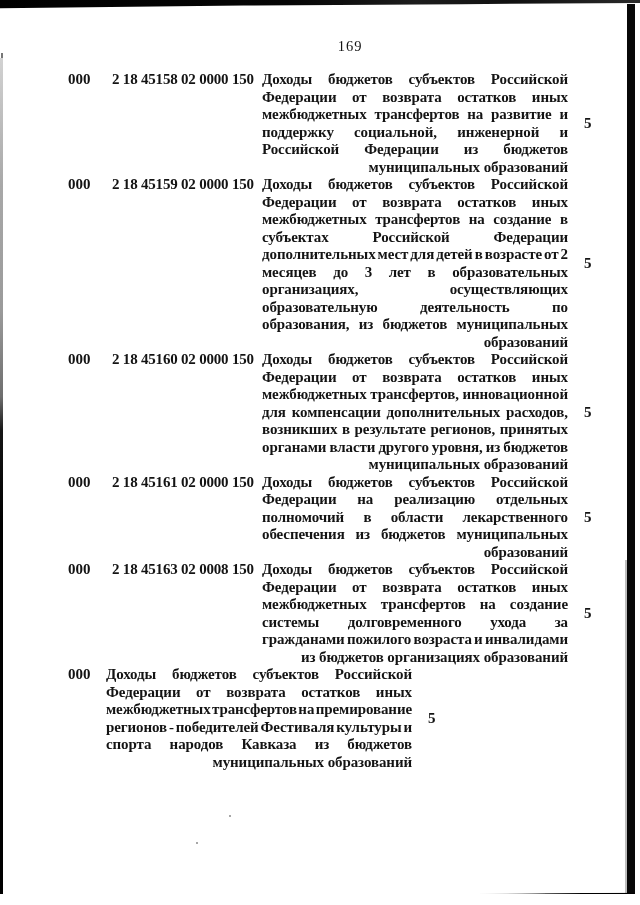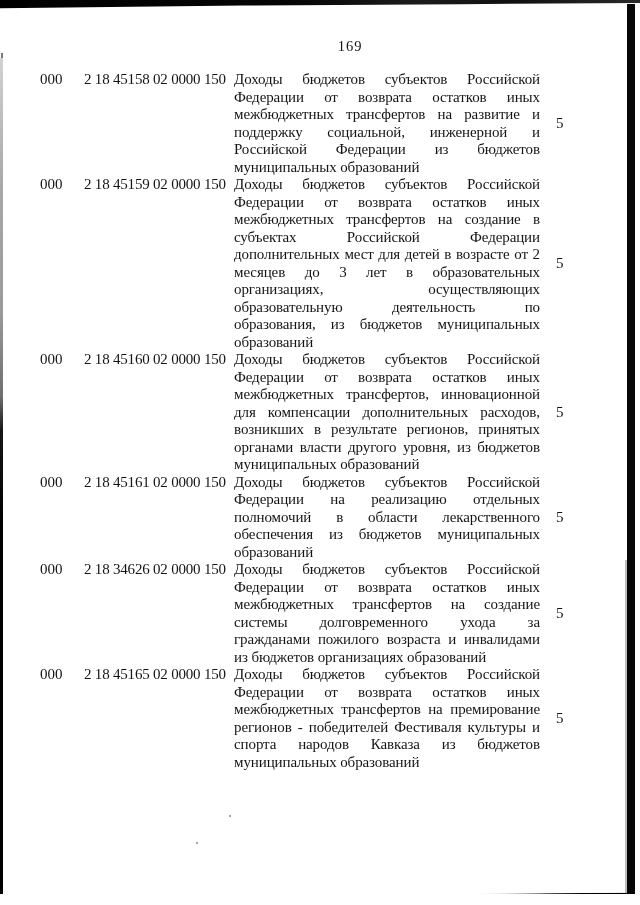--- a/index.html
+++ b/index.html
@@ -27,23 +27,24 @@
   }
   .rows {
     position: absolute;
     top: 71px;
     left: 0;
     width: 640px;
   }
   .row {
     display: flex;
     align-items: flex-start;
-    margin-left: 40px;
+    margin-left: 68px;
     font-size: 15px;
     line-height: 17.5px;
+    font-weight: bold;
   }
   .c-admin {
     width: 28px;
     white-space: nowrap;
     flex: none;
   }
   .c-code {
     width: 140px;
     margin-left: 16px;
     white-space: nowrap;
@@ -55,21 +56,21 @@
     margin-left: 10px;
     flex: none;
     letter-spacing: -0.1px;
   }
   .c-val {
     width: 24px;
     margin-left: 16px;
     flex: none;
     align-self: center;
   }
-  .tline { height: 17.5px; overflow: visible; }
+  .tline { height: 17.5px; overflow: visible; text-align: right; }
   .tline:not(.last) {
     display: flex;
     justify-content: space-between;
   }
   .tline span { white-space: pre; flex: none; }
 
   
   .art { position: absolute; pointer-events: none; }
   .art-top {
     top: 0; left: 0; width: 640px; height: 9px;
@@ -297,21 +298,21 @@
             <span>бюджетов</span>
             <span>муниципальных</span>
           </div>
           <div class="tline last">образований</div>
         </div>
     <div class="c-val">5</div>
   </div>
 
   <div class="row">
     <div class="c-admin">000</div>
-    <div class="c-code">2 18 34626 02 0000 150</div>
+    <div class="c-code">2 18 45163 02 0008 150</div>
     <div class="c-desc">
           <div class="tline">
             <span>Доходы</span>
             <span>бюджетов</span>
             <span>субъектов</span>
             <span>Российской</span>
           </div>
           <div class="tline">
             <span>Федерации</span>
             <span>от</span>
@@ -338,21 +339,20 @@
             <span>и</span>
             <span>инвалидами</span>
           </div>
           <div class="tline last">из бюджетов организациях образований</div>
         </div>
     <div class="c-val">5</div>
   </div>
 
   <div class="row">
     <div class="c-admin">000</div>
-    <div class="c-code">2 18 45165 02 0000 150</div>
     <div class="c-desc">
           <div class="tline">
             <span>Доходы</span>
             <span>бюджетов</span>
             <span>субъектов</span>
             <span>Российской</span>
           </div>
           <div class="tline">
             <span>Федерации</span>
             <span>от</span>

